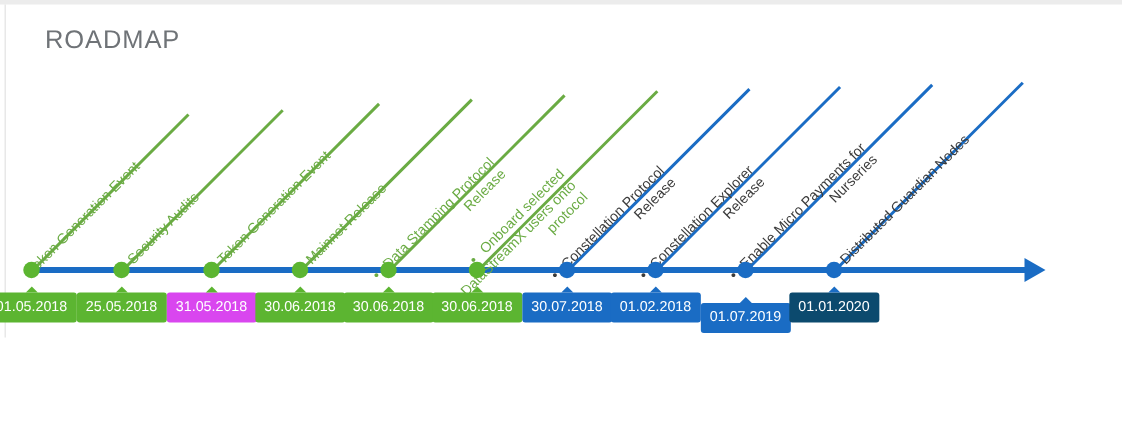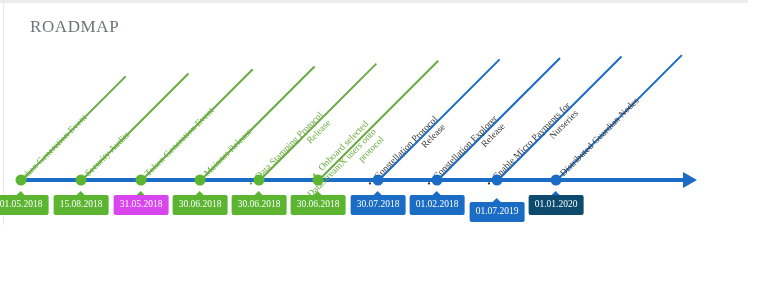--- a/index.html
+++ b/index.html
@@ -7,21 +7,21 @@
     margin: 0;
     padding: 0;
     background: #ffffff;
   }
   #canvas {
     position: relative;
     width: 765px;
     height: 274px;
     background: #ffffff;
     overflow: hidden;
-    font-family: Liberation Serif, serif;
+    font-family: Liberation Sans, sans-serif;
     box-sizing: border-box;
   }
   
   #edge-top {
     position: absolute;
     left: 0; top: 0;
     width: 748px; height: 3px;
     background: #ececec;
   }
   #edge-left {
@@ -147,21 +147,21 @@
         <div class="milestone-label is-blue align-right" style="left: 437px; top: 179px; height: 22px; transform: rotate(-45deg) translate(3px, -1px);"><div><span class="bullet">• </span>Constellation Explorer</div><div>Release</div></div>
         <div class="leader-line" style="left: 497px; top: 180px; width: 176px; background: rgb(26, 108, 196);"></div>
         <div class="node-dot" style="left: 497px; top: 180px; background: rgb(26, 108, 196);"></div>
         <div class="milestone-label is-blue align-right" style="left: 497px; top: 179px; height: 22px; transform: rotate(-45deg) translate(3px, -1px);"><div><span class="bullet">• </span>Enable Micro Payments for</div><div>Nurseries</div></div>
         <div class="leader-line" style="left: 556px; top: 180px; width: 178px; background: rgb(26, 108, 196);"></div>
         <div class="node-dot" style="left: 556px; top: 180px; background: rgb(26, 108, 196);"></div>
         <div class="milestone-label is-blue" style="left: 556px; top: 179px; height: 11px; transform: rotate(-45deg) translate(3px, -1px);"><div><span class="bullet">• </span>Distributed Guardian Nodes</div></div>
       </div>
     <div id="badge-layer">
         <div class="date-badge" style="left: 21px; top: 195px; background: rgb(92, 181, 49);"><span class="notch" style="border-bottom: 4px solid rgb(92, 181, 49);"></span><span>01.05.2018</span></div>
-        <div class="date-badge" style="left: 81px; top: 195px; background: rgb(92, 181, 49);"><span class="notch" style="border-bottom: 4px solid rgb(92, 181, 49);"></span><span>15.08.2018</span></div>
+        <div class="date-badge" style="left: 81px; top: 195px; background: rgb(92, 181, 49);"><span class="notch" style="border-bottom: 4px solid rgb(92, 181, 49);"></span><span>25.05.2018</span></div>
         <div class="date-badge" style="left: 141px; top: 195px; background: #d946ef;"><span class="notch" style="border-bottom: 4px solid rgb(92, 181, 49);"></span><span>31.05.2018</span></div>
         <div class="date-badge" style="left: 200px; top: 195px; background: rgb(92, 181, 49);"><span class="notch" style="border-bottom: 4px solid rgb(92, 181, 49);"></span><span>30.06.2018</span></div>
         <div class="date-badge" style="left: 259px; top: 195px; background: rgb(92, 181, 49);"><span class="notch" style="border-bottom: 4px solid rgb(92, 181, 49);"></span><span>30.06.2018</span></div>
         <div class="date-badge" style="left: 318px; top: 195px; background: rgb(92, 181, 49);"><span class="notch" style="border-bottom: 4px solid rgb(92, 181, 49);"></span><span>30.06.2018</span></div>
         <div class="date-badge" style="left: 378px; top: 195px; background: rgb(26, 108, 196);"><span class="notch" style="border-bottom: 4px solid rgb(26, 108, 196);"></span><span>30.07.2018</span></div>
         <div class="date-badge" style="left: 437px; top: 195px; background: rgb(26, 108, 196);"><span class="notch" style="border-bottom: 4px solid rgb(26, 108, 196);"></span><span>01.02.2018</span></div>
         <div class="date-badge" style="left: 497px; top: 202px; background: rgb(26, 108, 196);"><span class="notch" style="border-bottom: 4px solid rgb(26, 108, 196);"></span><span>01.07.2019</span></div>
         <div class="date-badge" style="left: 556px; top: 195px; background: #0c4a6e;"><span class="notch" style="border-bottom: 4px solid rgb(26, 108, 196);"></span><span>01.01.2020</span></div>
       </div>
   </div>

